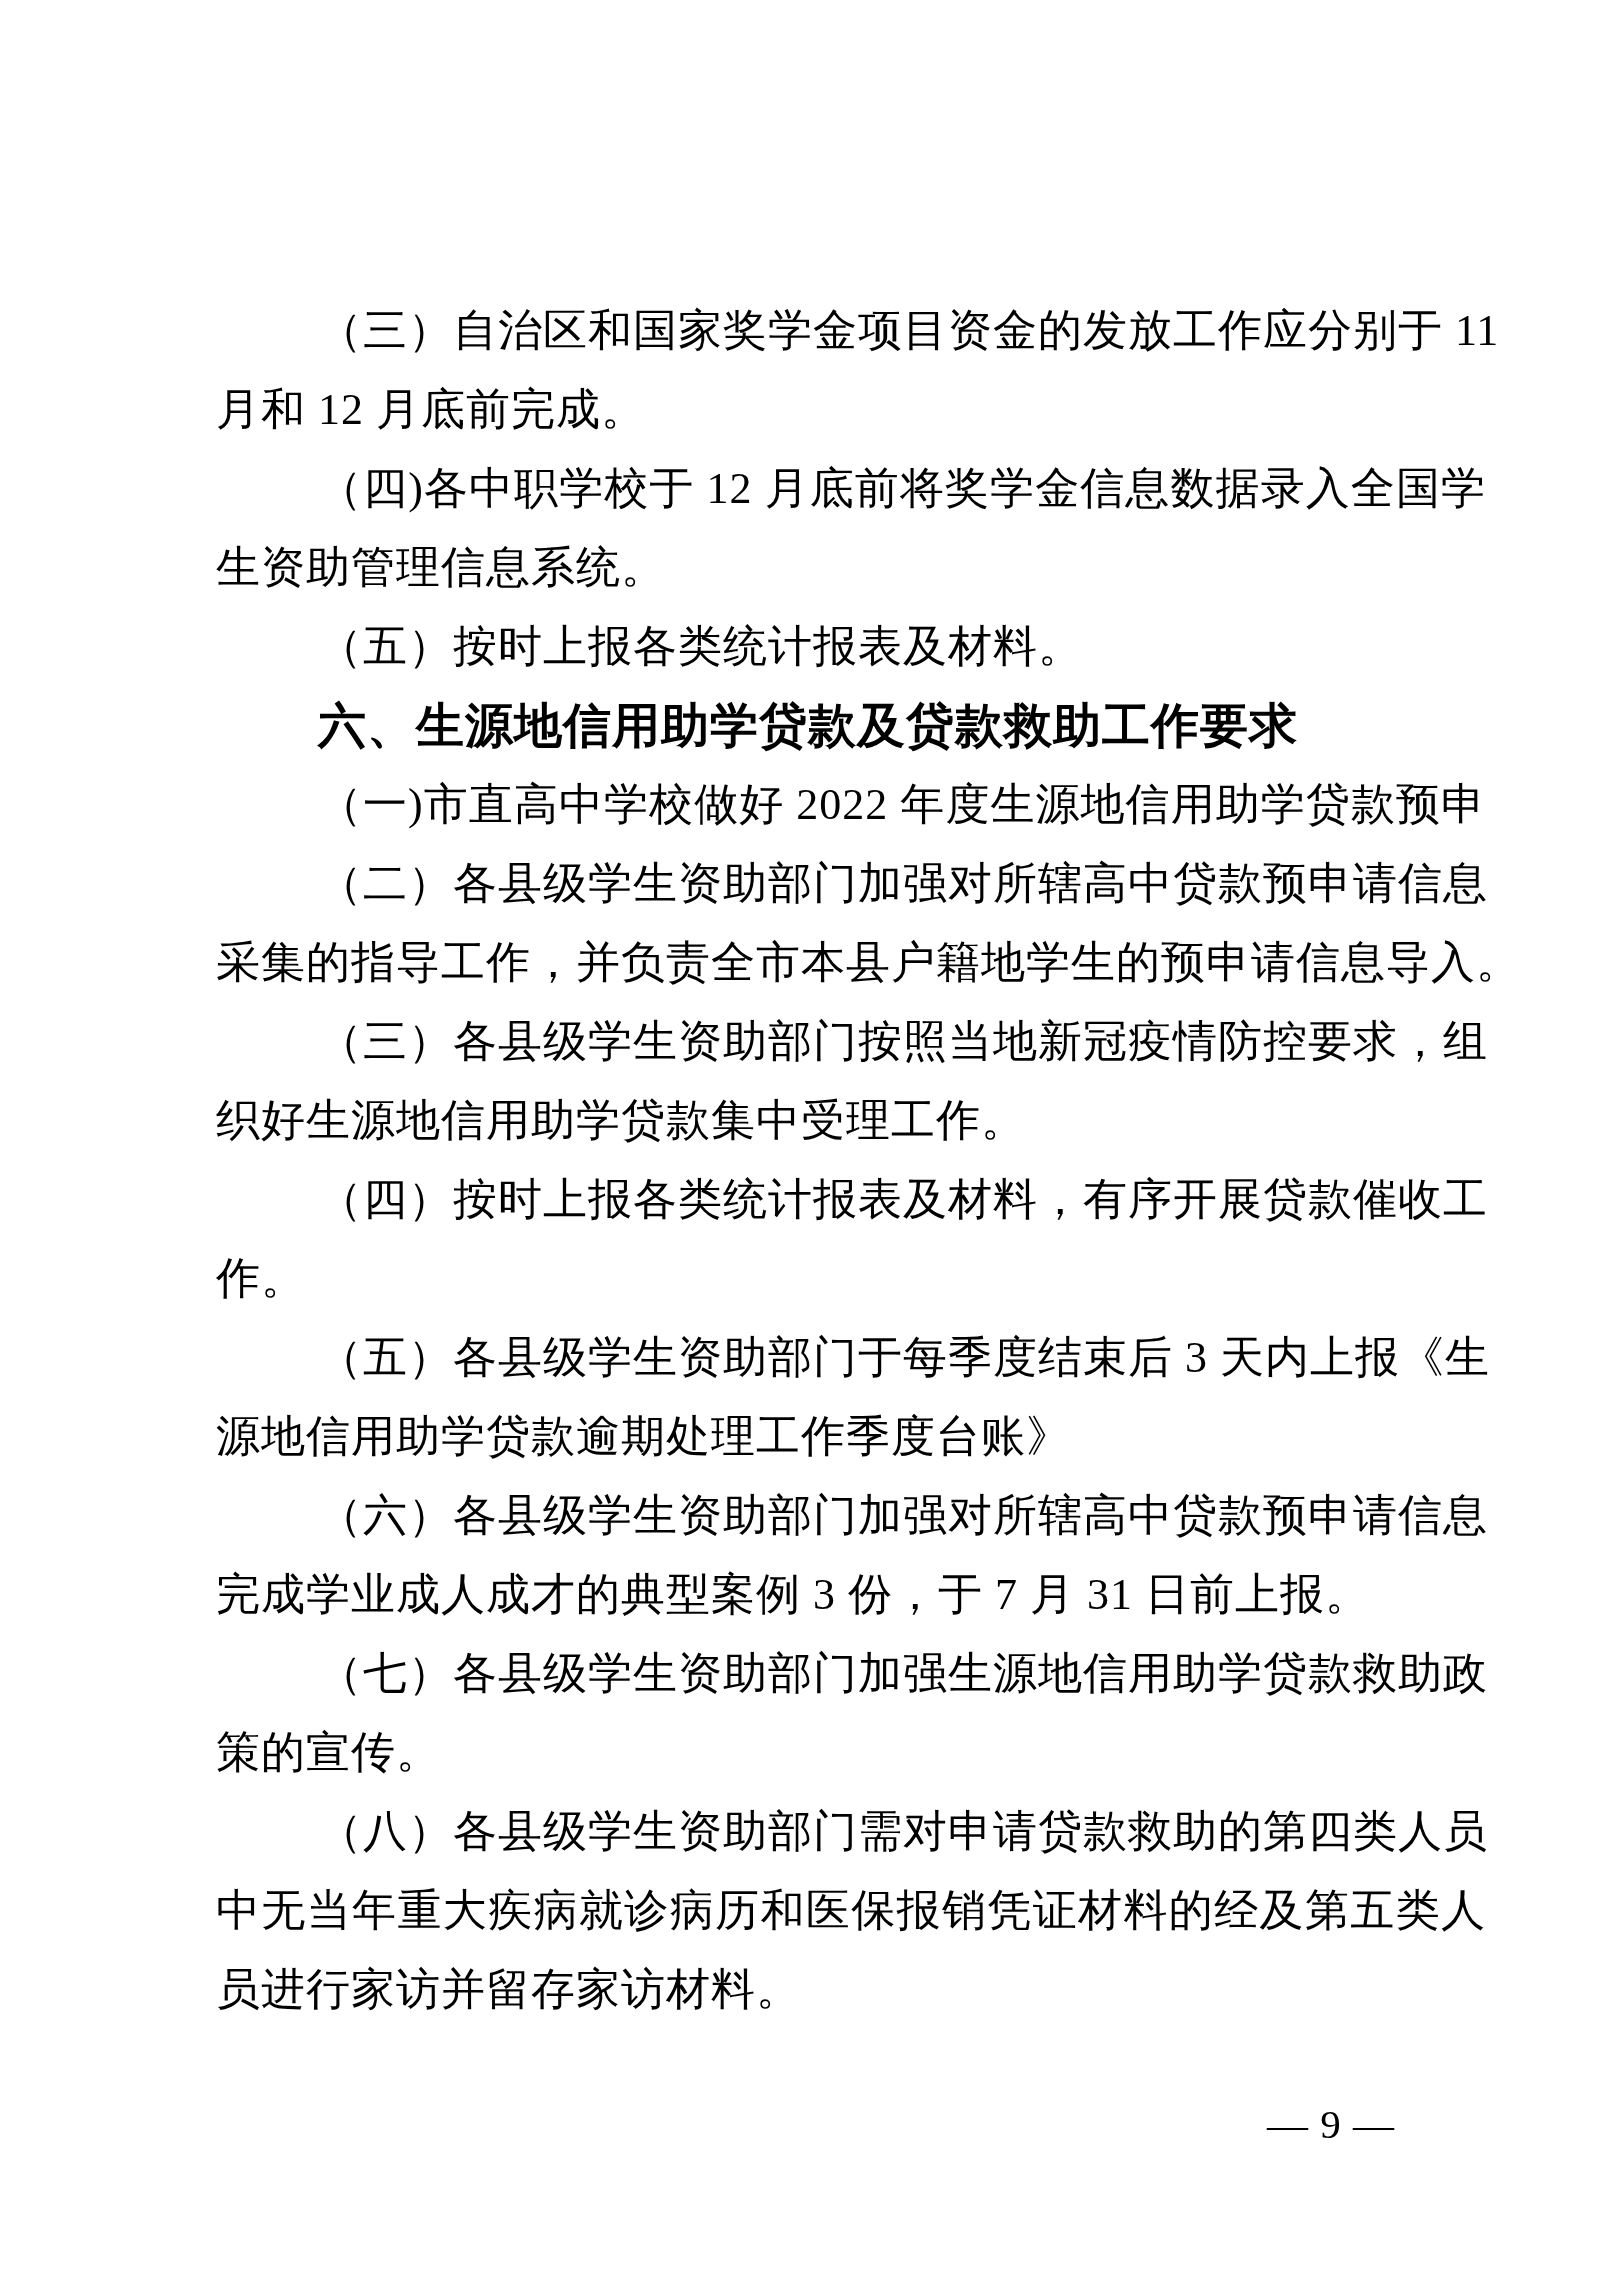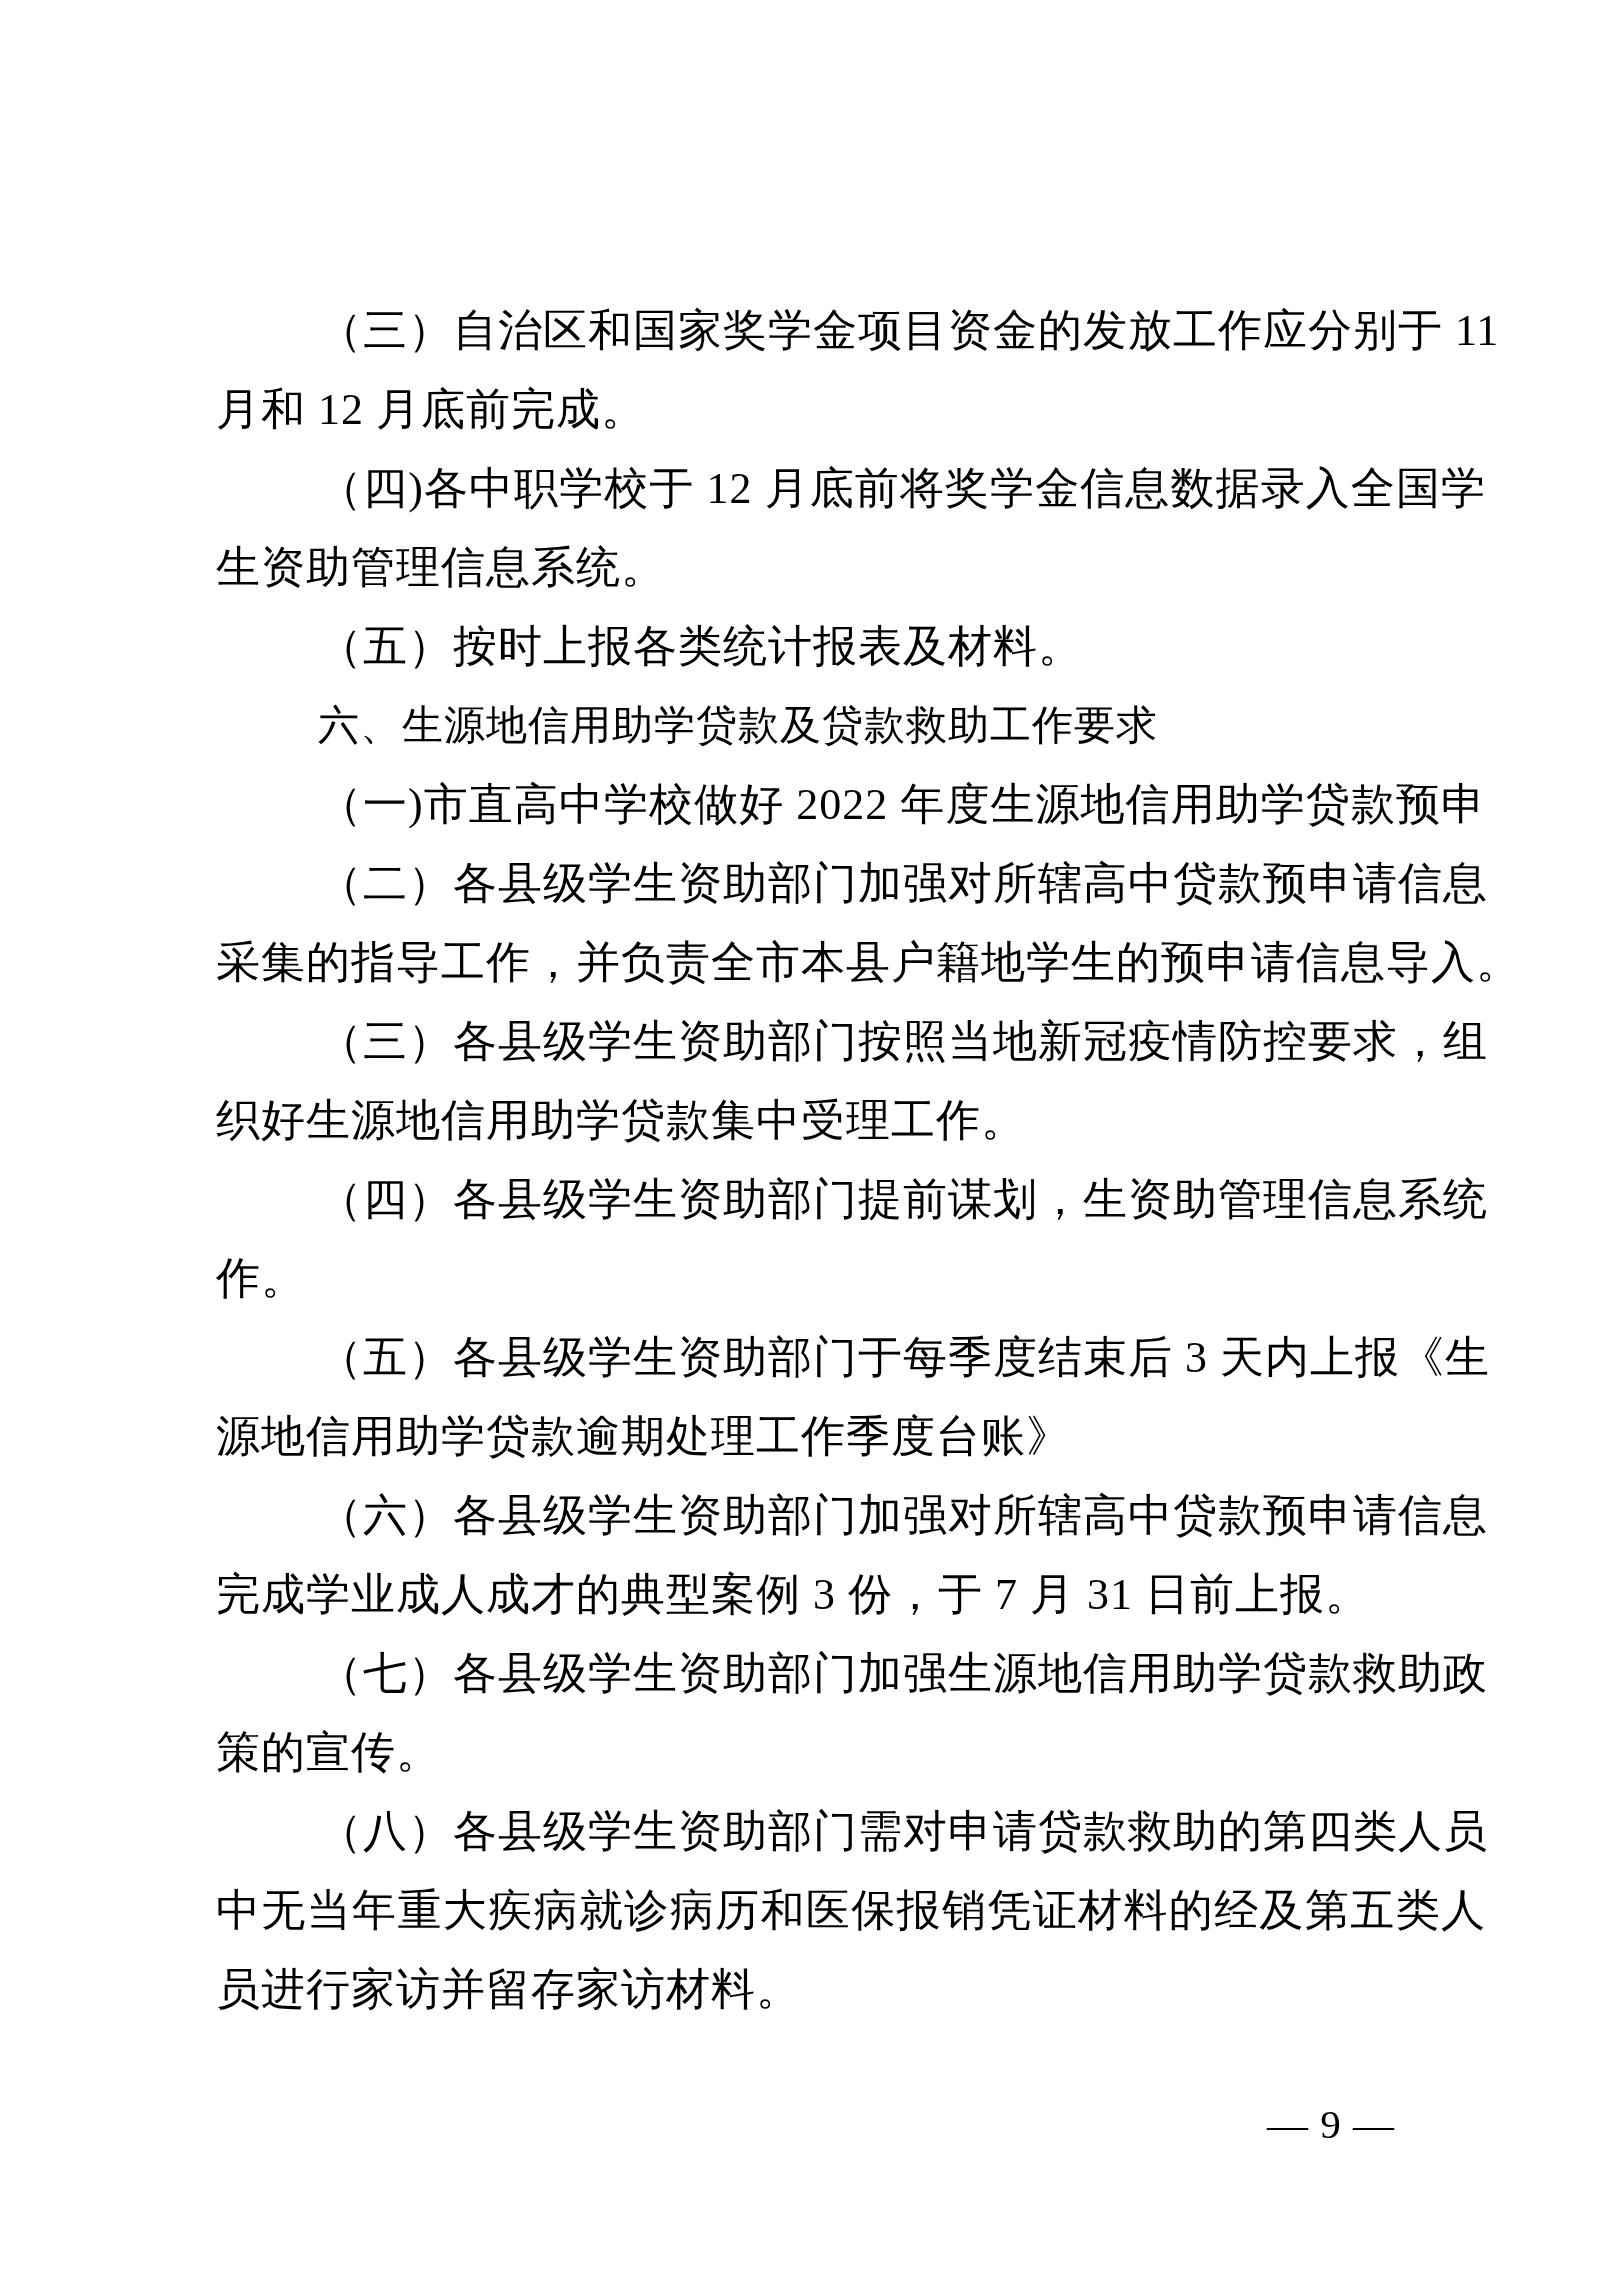--- a/index.html
+++ b/index.html
@@ -32,23 +32,23 @@
   }
   .line.justify {
     text-align: justify;
     text-align-last: justify;
     text-justify: inter-character;
   }
   .line.indent {
     padding-left: 102px;
   }
   .line.bold {
-    font-weight: 400;
+    font-weight: 700;
     font-family: "Liberation Sans", "DejaVu Sans", sans-serif;
-    font-size: 41px;
+    font-size: 48px;
   }
   .footer {
     position: absolute;
     left: 1267px;
     top: 2101px;
     height: 47px;
     line-height: 47px;
     font-size: 41px;
     letter-spacing: 1px;
     white-space: nowrap;
@@ -63,21 +63,21 @@
       <div class="line">月和 12 月底前完成。</div>
       <div class="line indent justify">（四)各中职学校于 12 月底前将奖学金信息数据录入全国学</div>
       <div class="line">生资助管理信息系统。</div>
       <div class="line indent">（五）按时上报各类统计报表及材料。</div>
       <div class="line indent bold">六、生源地信用助学贷款及贷款救助工作要求</div>
       <div class="line indent justify">（一)市直高中学校做好 2022 年度生源地信用助学贷款预申</div>
       <div class="line indent justify">（二）各县级学生资助部门加强对所辖高中贷款预申请信息</div>
       <div class="line">采集的指导工作，并负责全市本县户籍地学生的预申请信息导入。</div>
       <div class="line indent justify">（三）各县级学生资助部门按照当地新冠疫情防控要求，组</div>
       <div class="line">织好生源地信用助学贷款集中受理工作。</div>
-      <div class="line indent justify">（四）各县级学生资助部门提前谋划，生资助管理信息系统</div>
+      <div class="line indent justify">（四）按时上报各类统计报表及材料，有序开展贷款催收工</div>
       <div class="line">作。</div>
       <div class="line indent justify">（五）各县级学生资助部门于每季度结束后 3 天内上报《生</div>
       <div class="line">源地信用助学贷款逾期处理工作季度台账》</div>
       <div class="line indent justify">（六）各县级学生资助部门加强对所辖高中贷款预申请信息</div>
       <div class="line">完成学业成人成才的典型案例 3 份，于 7 月 31 日前上报。</div>
       <div class="line indent justify">（七）各县级学生资助部门加强生源地信用助学贷款救助政</div>
       <div class="line">策的宣传。</div>
       <div class="line indent justify">（八）各县级学生资助部门需对申请贷款救助的第四类人员</div>
       <div class="line justify">中无当年重大疾病就诊病历和医保报销凭证材料的经及第五类人</div>
       <div class="line">员进行家访并留存家访材料。</div>

